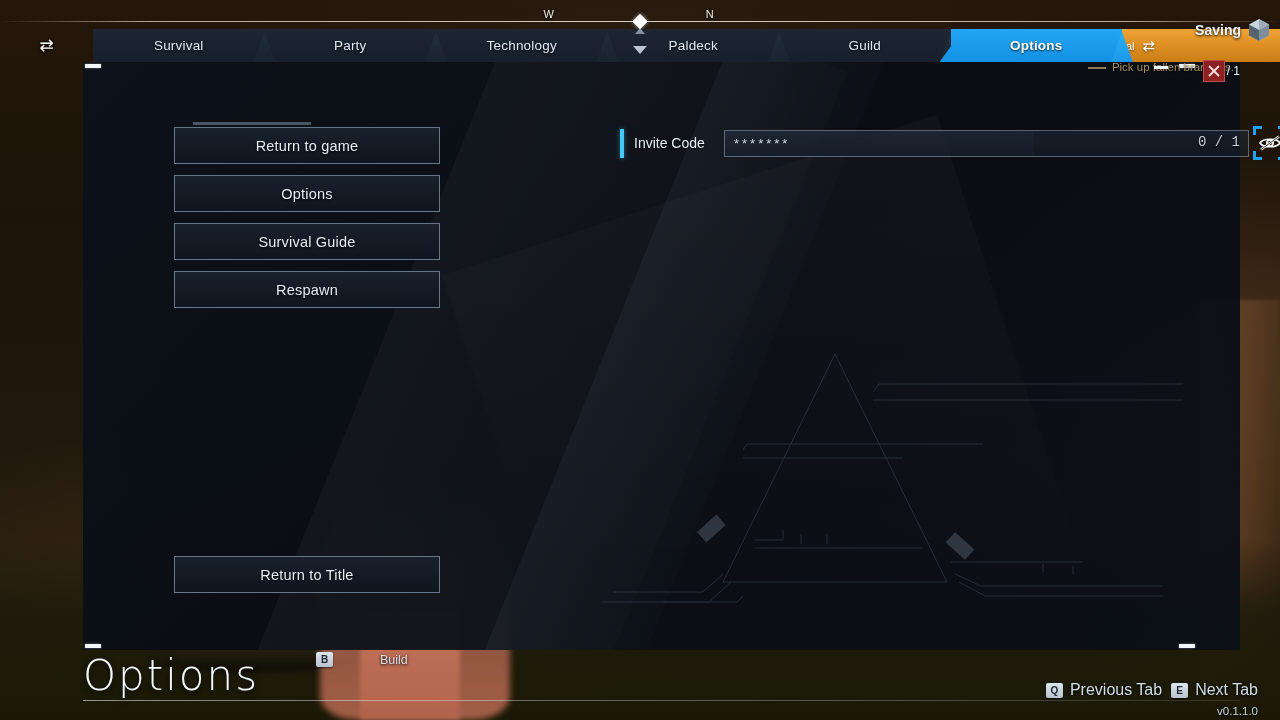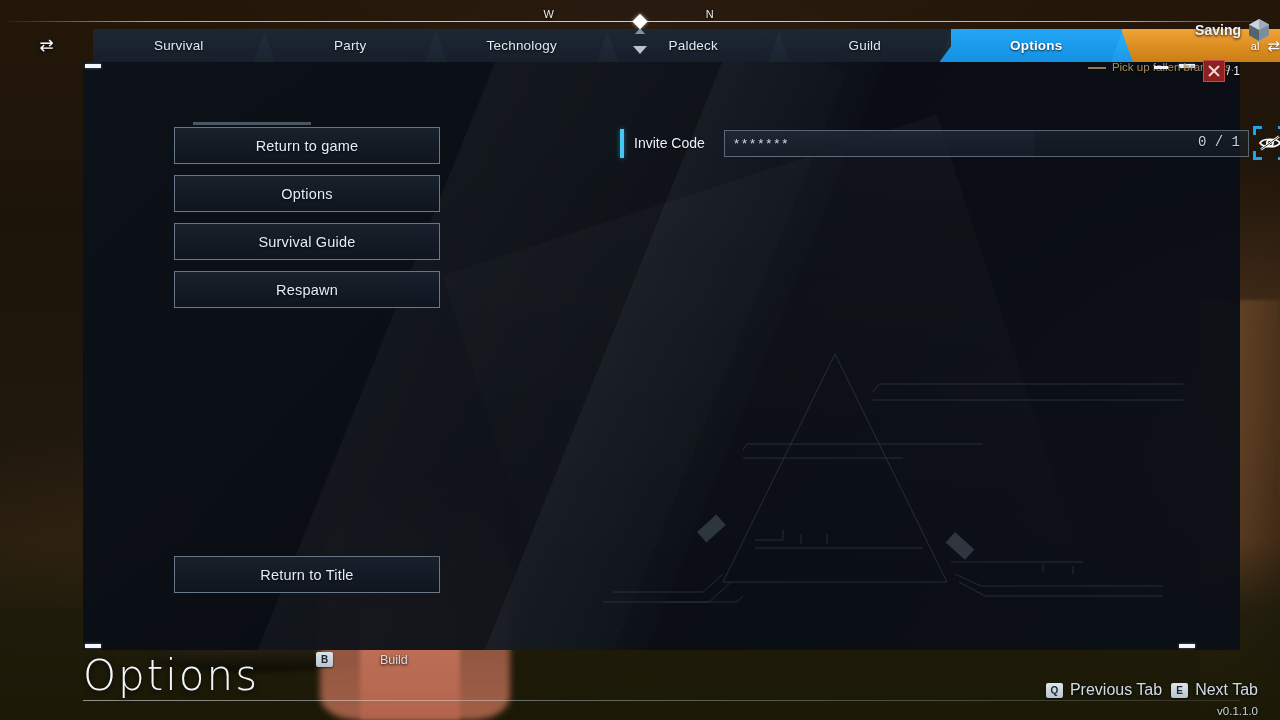--- a/index.html
+++ b/index.html
@@ -99,21 +99,21 @@
   }
   .tab.active::before {
     content:""; position:absolute; left:-11px; top:0; bottom:0; width:22px;
     background:linear-gradient(180deg,#23a6f5,#1490e2);
     clip-path:polygon(100% 8%, 100% 100%, 0% 100%);
     z-index:1;
   }
   #tabbar .statusbar {
     width:158px; position:relative;
     background:linear-gradient(180deg,#f0a336 0%, #dd8f22 50%, #c97e16 100%);
-    display:flex; align-items:center; color:#fff; font-size:11px;justify-content:flex-end;
+    display:flex; align-items:center; color:#fff; font-size:11px;
   }
   #tabbar .statusbar .lbl { padding-left:4px; text-shadow:0 1px 2px rgba(0,0,0,.6); }
   #tabbar .statusbar .swap2 { margin-left:8px; font-size:15px; text-shadow:0 1px 2px rgba(0,0,0,.55); }
 
   #chevrons {
     position:absolute; left:628px; top:28px; width:24px; height:40px; z-index:9;
     display:flex; flex-direction:column; align-items:center; pointer-events:none;
   }
   #chevrons .up { width:0;height:0;border-left:5px solid transparent;border-right:5px solid transparent;
     border-bottom:6px solid rgba(220,232,245,.55); margin-bottom:12px; }

